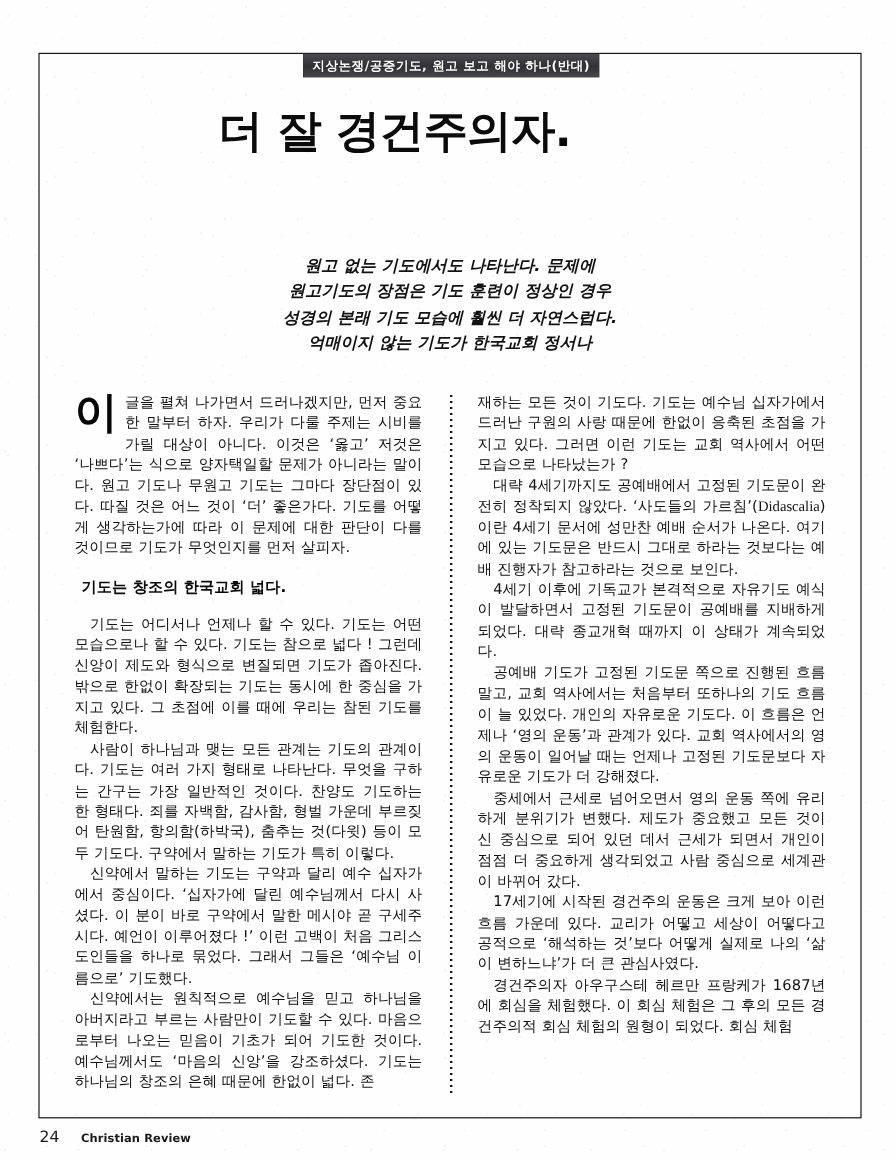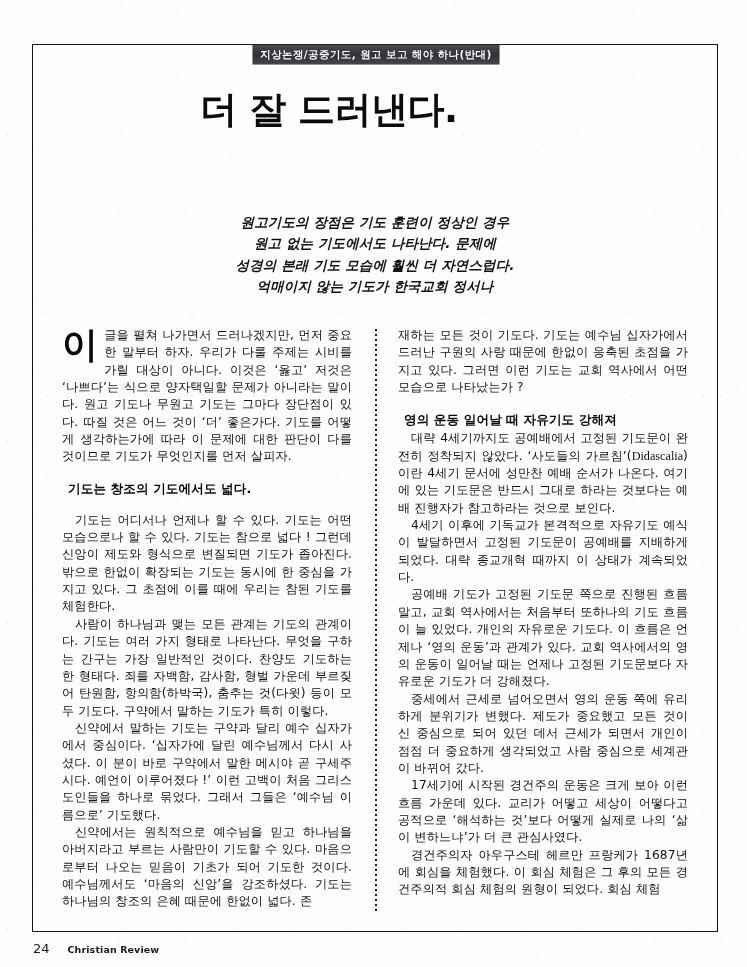--- a/index.html
+++ b/index.html
@@ -219,51 +219,50 @@
 
 <div class="scan-sheet">
 
   <div class="page-frame"></div>
 
   <div class="kicker-banner">
     <span class="kicker-text">지상논쟁/공중기도, 원고 보고 해야 하나(반대)</span>
   </div>
 
   <div class="headline">
-    <div class="headline-line l2">더 잘 드러낸다.</div>
+    <div class="headline-line l2">더 잘 경건주의자.</div>
   </div>
 
   <div class="deck">
+    <div class="deck-line">원고 없는 기도에서도 나타난다. 문제에</div>
     <div class="deck-line">원고기도의 장점은 기도 훈련이 정상인 경우</div>
-    <div class="deck-line">원고 없는 기도에서도 나타난다. 문제에</div>
     <div class="deck-line">성경의 본래 기도 모습에 훨씬 더 자연스럽다.</div>
     <div class="deck-line">억매이지 않는 기도가 한국교회 정서나</div>
   </div>
 
   <div class="body-columns">
 
     <div class="col">
       <p class="dropcap-para"><span class="dropcap">이</span><span>글을 펼쳐 나가면서 드러나겠지만, 먼저 중요한 말부터 하자. 우리가 다룰 주제는 시비를 가릴 대상이 아니다. 이것은 ‘옳고’ 저것은 ‘나쁘다’는 식으로 양자택일할 문제가 아니라는 말이다. 원고 기도나 무원고 기도는 그마다 장단점이 있다. 따질 것은 어느 것이 ‘더’ 좋은가다. 기도를 어떻게 생각하는가에 따라 이 문제에 대한 판단이 다를 것이므로 기도가 무엇인지를 먼저 살피자.</span></p>
 
-      <h3 class="subhead">기도는 창조의 기도에서도 넓다.</h3>
+      <h3 class="subhead">기도는 창조의 한국교회 넓다.</h3>
 
       <p class="para gap">기도는 어디서나 언제나 할 수 있다. 기도는 어떤 모습으로나 할 수 있다. 기도는 참으로 넓다 ! 그런데 신앙이 제도와 형식으로 변질되면 기도가 좁아진다. 밖으로 한없이 확장되는 기도는 동시에 한 중심을 가지고 있다. 그 초점에 이를 때에 우리는 참된 기도를 체험한다.</p>
       <p class="para">사람이 하나님과 맺는 모든 관계는 기도의 관계이다. 기도는 여러 가지 형태로 나타난다. 무엇을 구하는 간구는 가장 일반적인 것이다. 찬양도 기도하는 한 형태다. 죄를 자백함, 감사함, 형벌 가운데 부르짖어 탄원함, 항의함(하박국), 춤추는 것(다윗) 등이 모두 기도다. 구약에서 말하는 기도가 특히 이렇다.</p>
       <p class="para gap">신약에서 말하는 기도는 구약과 달리 예수 십자가에서 중심이다. ‘십자가에 달린 예수님께서 다시 사셨다. 이 분이 바로 구약에서 말한 메시야 곧 구세주시다. 예언이 이루어졌다 !’ 이런 고백이 처음 그리스도인들을 하나로 묶었다. 그래서 그들은 ‘예수님 이름으로’ 기도했다.</p>
       <p class="para">신약에서는 원칙적으로 예수님을 믿고 하나님을 아버지라고 부르는 사람만이 기도할 수 있다. 마음으로부터 나오는 믿음이 기초가 되어 기도한 것이다. 예수님께서도 ‘마음의 신앙’을 강조하셨다. 기도는 하나님의 창조의 은혜 때문에 한없이 넓다. 존</p>
     </div>
 
     <div class="col-gutter">
       <div class="col-rule"></div>
     </div>
 
     <div class="col">
       <p class="para no-indent">재하는 모든 것이 기도다. 기도는 예수님 십자가에서 드러난 구원의 사랑 때문에 한없이 응축된 초점을 가지고 있다. 그러면 이런 기도는 교회 역사에서 어떤 모습으로 나타났는가 ?</p>
 
-      <h3 class="subhead tight">영의 운동 일어날 때 자유기도 강해져</h3>
 
       <p class="para"><span>대략 4세기까지도 공예배에서 고정된 기도문이 완전히 정착되지 않았다. ‘사도들의 가르침’(</span><span class="latin">Didascalia</span><span>)이란 4세기 문서에 성만찬 예배 순서가 나온다. 여기에 있는 기도문은 반드시 그대로 하라는 것보다는 예배 진행자가 참고하라는 것으로 보인다.</span></p>
 
       <p class="para">4세기 이후에 기독교가 본격적으로 자유기도 예식이 발달하면서 고정된 기도문이 공예배를 지배하게 되었다. 대략 종교개혁 때까지 이 상태가 계속되었다.</p>
       <p class="para gap">공예배 기도가 고정된 기도문 쪽으로 진행된 흐름 말고, 교회 역사에서는 처음부터 또하나의 기도 흐름이 늘 있었다. 개인의 자유로운 기도다. 이 흐름은 언제나 ‘영의 운동’과 관계가 있다. 교회 역사에서의 영의 운동이 일어날 때는 언제나 고정된 기도문보다 자유로운 기도가 더 강해졌다.</p>
       <p class="para">중세에서 근세로 넘어오면서 영의 운동 쪽에 유리하게 분위기가 변했다. 제도가 중요했고 모든 것이 신 중심으로 되어 있던 데서 근세가 되면서 개인이 점점 더 중요하게 생각되었고 사람 중심으로 세계관이 바뀌어 갔다.</p>
       <p class="para">17세기에 시작된 경건주의 운동은 크게 보아 이런 흐름 가운데 있다. 교리가 어떻고 세상이 어떻다고 공적으로 ‘해석하는 것’보다 어떻게 실제로 나의 ‘삶이 변하느냐’가 더 큰 관심사였다.</p>
       <p class="para gap">경건주의자 아우구스테 헤르만 프랑케가 1687년에 회심을 체험했다. 이 회심 체험은 그 후의 모든 경건주의적 회심 체험의 원형이 되었다. 회심 체험</p>
     </div>
 

